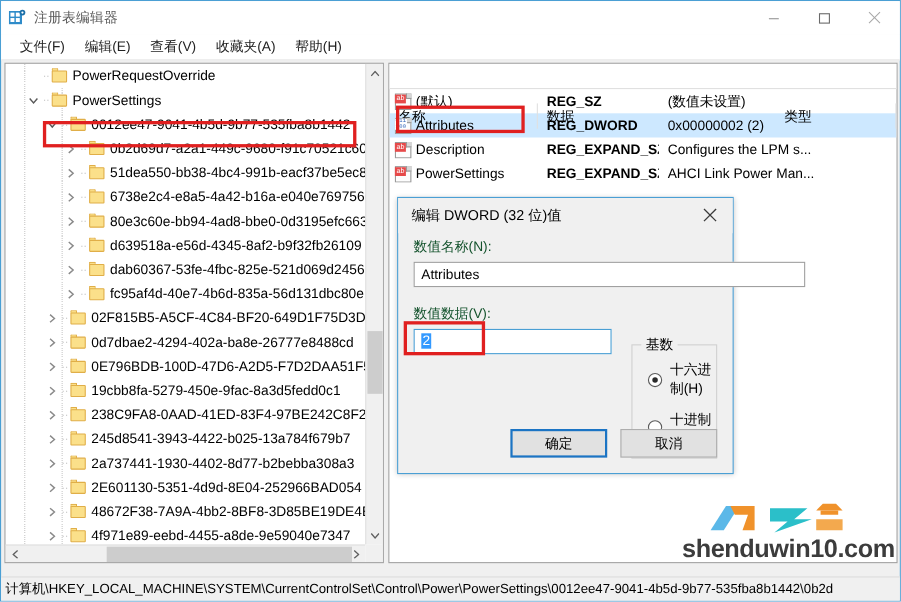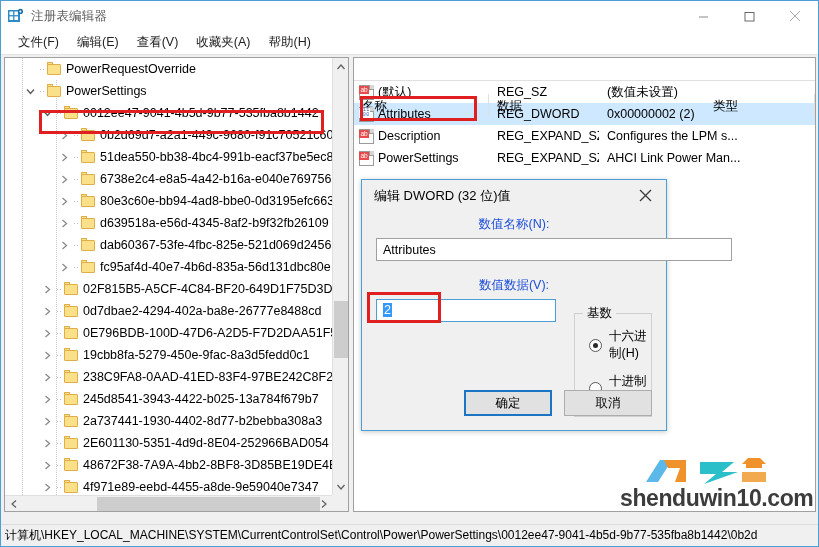--- a/index.html
+++ b/index.html
@@ -142,21 +142,21 @@
   }
   .col-name { width: 135px; }
   .col-type { width: 110px; }
   .col-data { width: 216px; border-right: none; }
   .list-row {
     display: flex; height: 22px; align-items: center; font-size: 12.5px; color: #000;
   }
   .list-row.selected { background: #cde8ff; }
   .cell { padding-left: 8px; white-space: nowrap; overflow: hidden; }
   .cell.name { width: 135px; display: flex; align-items: center; gap: 4px; padding-left: 5px; }
-  .cell.type { width: 110px; }
+  .cell.type { width: 110px; font-weight: bold; }
   .cell.data { width: 216px; }
 
   .val-icon { width: 15px; height: 15px; flex: 0 0 auto; position: relative; }
   .val-icon .page {
     position: absolute; inset: 0; background: #fdfdfd;
     border: 1px solid #9a9a9a;
   }
   .val-icon .tagbox {
     position: absolute; left: 0px; top: 1px; width: 10px; height: 8px;
     background: #e64a4a; color: #fff; font-size: 6.5px; line-height: 8px;
@@ -186,21 +186,21 @@
   }
   .dlg-title {
     height: 32px; display: flex; align-items: center; padding-left: 12px;
     font-size: 13px; color: #000; background: #f0f0f0;
   }
   .dlg-close {
     position: absolute; right: 0; top: 0; width: 42px; height: 30px;
     display: flex; align-items: center; justify-content: center; color: #3a3a3a;
   }
   .dlg-body { position: relative; padding: 4px 14px 0 14px; }
-  .dlg-label { font-size: 12.5px; color: #1d4ed8; margin-bottom: 5px; text-align: center; }
+  .dlg-label { font-size: 12.5px; color: #14532d; margin-bottom: 5px; }
   .txt-input {
     height: 23px; background: #fff; border: 1px solid #a0a0a0;
     font-size: 12.5px; color: #000; padding: 3px 0 0 6px; line-height: 16px;
   }
   .name-input { width: 356px; margin-bottom: 16px; }
   .data-row { display: flex; gap: 18px; }
   .data-left { width: 186px; }
   .value-input {
     width: 180px; height: 23px; border: 1px solid #4a9fd4; background: #fff;
     padding: 3px 0 0 6px; font-size: 12.5px;

